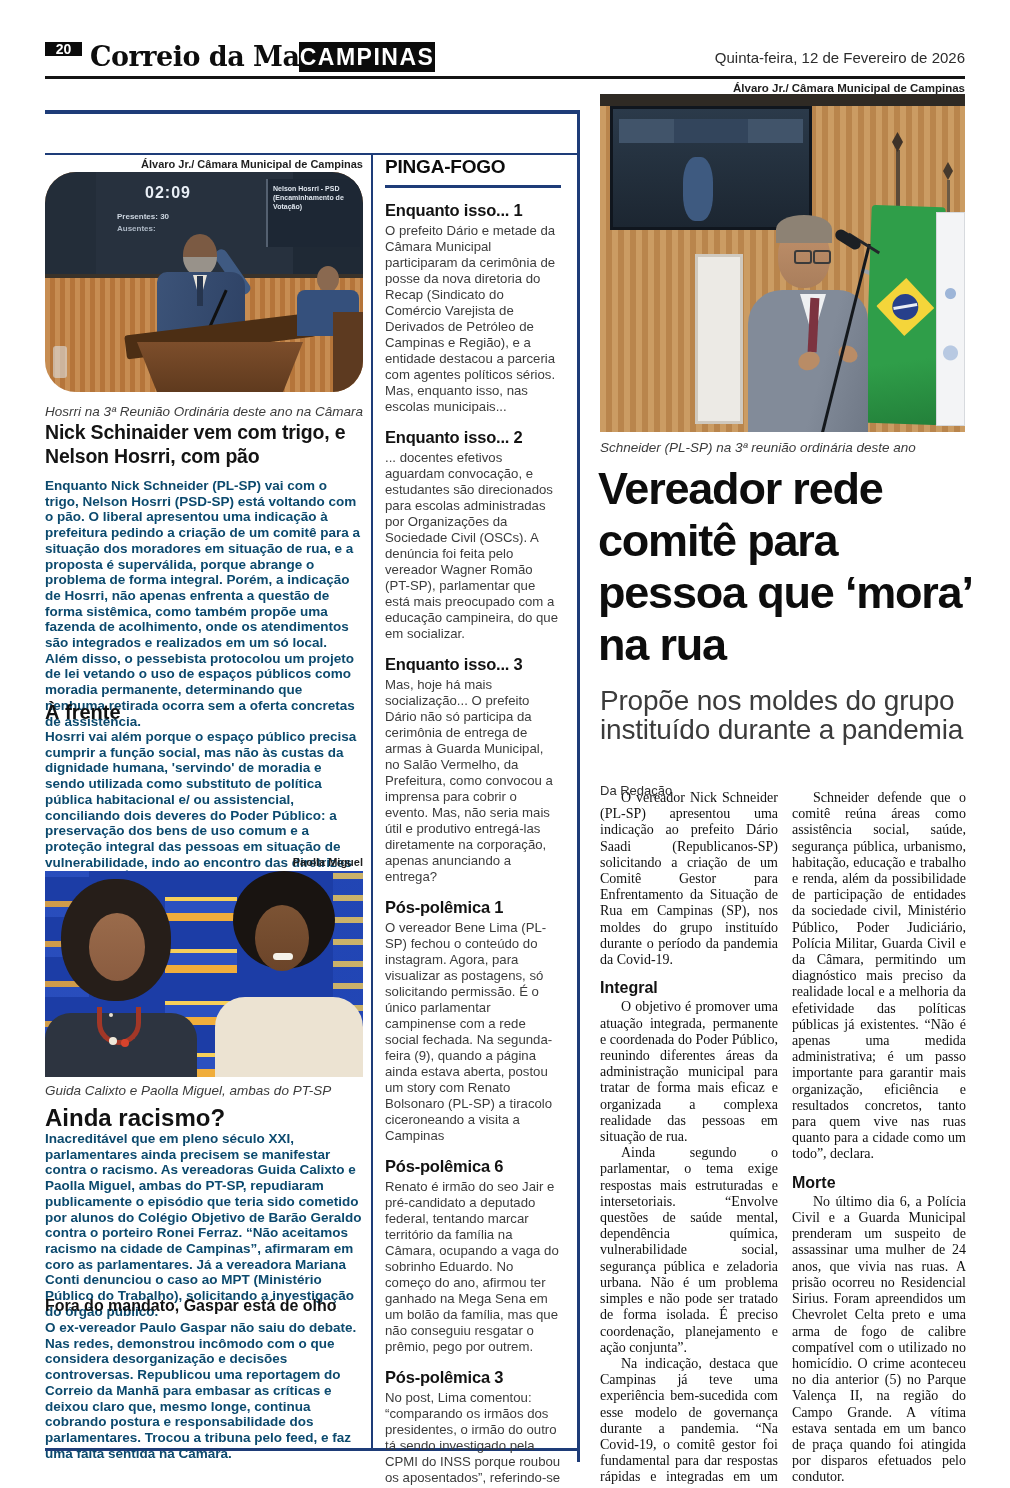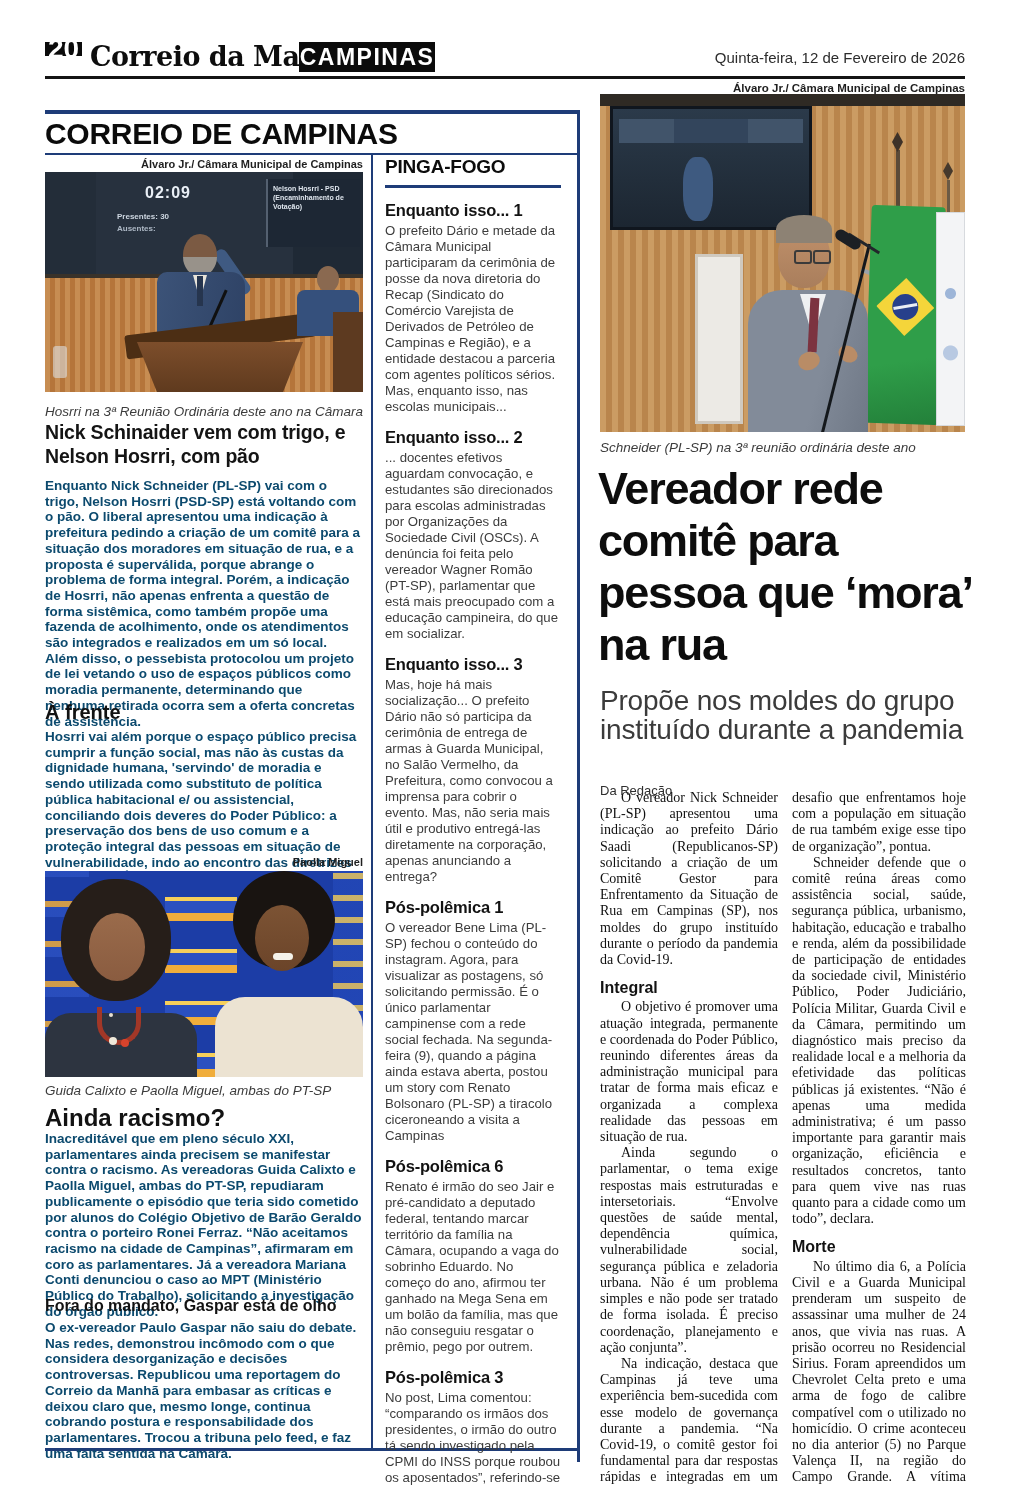--- a/index.html
+++ b/index.html
@@ -2,21 +2,21 @@
 <html lang="pt"><head>
 <meta charset="utf-8">
 <style>
   html,body{margin:0;padding:0;background:#ffffff;}
   .page{position:relative;width:1010px;height:1488px;background:#fff;overflow:hidden;
         font-family:"Liberation Sans",sans-serif;color:#111;}
   .abs{position:absolute;}
 
   
   .pgnum{left:45px;top:42px;width:37px;height:14px;background:#0b0b0b;color:#fff;
-         font-size:28px;font-weight:700;display:flex;align-items:center;justify-content:center;}
+         font-size:14px;font-weight:700;display:flex;align-items:center;justify-content:center;}
   .masthead{left:90px;top:42px;height:30px;line-height:30px;font-family:"DejaVu Serif",serif;
             font-weight:800;font-size:27px;letter-spacing:-0.5px;color:#0d0d0d;}
   .sectionbox{left:299px;top:42px;width:136px;height:30px;background:#0b0b0b;color:#fff;
               font-size:23px;font-weight:700;letter-spacing:1.5px;display:flex;align-items:center;justify-content:center;}
   .hdate{right:45px;top:49px;font-size:15px;color:#2c2c2c;}
   .hrule{left:45px;top:76px;width:920px;height:3px;background:#141414;}
   .topcredit{right:45px;top:82px;font-size:11.5px;font-weight:700;color:#1e1e1e;}
 
   
   .boxtop{left:45px;top:110px;width:532px;height:4px;background:#1e3c78;}
@@ -26,21 +26,21 @@
   .rborder{left:577px;top:110px;width:3px;height:1352px;background:#1e3c78;}
   .boxbottom{left:45px;top:1448px;width:532px;height:3px;background:#1e3c78;}
 
   .credit-sm{font-size:11px;font-weight:700;color:#1f1f1f;}
   .caption{font-size:13.5px;font-style:italic;color:#3c3c3c;}
   .lbody{font-size:13.5px;line-height:15.7px;color:#0c4a6e;font-weight:bold;}
   .lsub{font-weight:700;color:#121212;}
 
   .lc-credit{left:45px;top:158px;width:318px;text-align:right;}
   .photo1{left:45px;top:172px;width:318px;height:220px;overflow:hidden;
-          background:repeating-linear-gradient(90deg,#c78d52 0 5px,#b5753a 5px 10px);}
+          background:repeating-linear-gradient(90deg,#c78d52 0 5px,#b5753a 5px 10px);border-radius:31px;}
   .p1-band{left:0;top:0;width:318px;height:102px;background:linear-gradient(90deg,#232d39 0 16%,#27313e 16% 78%,#1f2935 78%);border-bottom:4px solid #39322a;}
   .p1-time{left:100px;top:12px;font-size:16px;font-weight:700;color:#e9eff6;letter-spacing:1px;}
   .p1-pres{left:72px;top:40px;font-size:8px;color:#cdd6e0;font-weight:700;}
   .p1-aus{left:72px;top:52px;font-size:8px;color:#aeb9c6;font-weight:700;}
   .p1-screen2{right:3px;top:7px;width:94px;height:68px;background:#1d2734;border-left:2px solid #546070;
               padding:5px;font-size:7px;line-height:9px;color:#dfe6ee;font-weight:700;box-sizing:border-box;}
   .p1-arm{left:181px;top:74px;width:13px;height:52px;background:#3f5a82;transform:rotate(-35deg);border-radius:6px;}
   .p1-head{left:138px;top:62px;width:34px;height:42px;border-radius:50% 50% 46% 46%;
            background:linear-gradient(#7b5a43 55%,#98928a 55%);}
   .p1-torso{left:112px;top:100px;width:88px;height:80px;background:linear-gradient(100deg,#3c5378,#2e4265);border-radius:10px 14px 0 0;}
@@ -149,21 +149,20 @@
 <div class="page">
 
   <div class="abs pgnum">20</div>
   <div class="abs masthead">Correio da Manhã</div>
   <div class="abs sectionbox">CAMPINAS</div>
   <div class="abs hdate">Quinta-feira, 12 de Fevereiro de 2026</div>
   <div class="abs hrule"></div>
   <div class="abs topcredit">Álvaro Jr./ Câmara Municipal de Campinas</div>
 
   <div class="abs boxtop"></div>
-  <div class="abs boxtitle">CORREIO DE CAMPINAS</div>
   <div class="abs titlerule"></div>
   <div class="abs vdivider"></div>
   <div class="abs rborder"></div>
   <div class="abs boxbottom"></div>
 
   <div class="abs lc-credit credit-sm">Álvaro Jr./ Câmara Municipal de Campinas</div>
 
   <div class="abs photo1">
     <div class="abs p1-band"></div>
     <div class="abs p1-time">02:09</div>
@@ -267,19 +266,18 @@
 
   <div class="abs rcol rcol1">
     <p>O vereador Nick Schneider (PL-SP) apresentou uma indicação ao prefeito Dário Saadi (Republicanos-SP) solicitando a criação de um Comitê Gestor para Enfrentamento da Situação de Rua em Campinas (SP), nos moldes do grupo instituído durante o período da pandemia da Covid-19.</p>
     <div class="rsub">Integral</div>
     <p>O objetivo é promover uma atuação integrada, permanente e coordenada do Poder Público, reunindo diferentes áreas da administração municipal para tratar de forma mais eficaz e organizada a complexa realidade das pessoas em situação de rua.</p>
     <p>Ainda segundo o parlamentar, o tema exige respostas mais estruturadas e intersetoriais. “Envolve questões de saúde mental, dependência química, vulnerabilidade social, segurança pública e zeladoria urbana. Não é um problema simples e não pode ser tratado de forma isolada. É preciso coordenação, planejamento e ação conjunta”.</p>
     <p>Na indicação, destaca que Campinas já teve uma experiência bem-sucedida com esse modelo de governança durante a pandemia. “Na Covid-19, o comitê gestor foi fundamental para dar respostas rápidas e integradas em um momento crítico. Guardadas as devidas proporções, o</p>
   </div>
 
   <div class="abs rcol rcol2">
-    <p class="noind">desafio que enfrentamos hoje com a população em situação de rua também exige esse tipo de organização”, pontua.</p>
     <p>Schneider defende que o comitê reúna áreas como assistência social, saúde, segurança pública, urbanismo, habitação, educação e trabalho e renda, além da possibilidade de participação de entidades da sociedade civil, Ministério Público, Poder Judiciário, Polícia Militar, Guarda Civil e da Câmara, permitindo um diagnóstico mais preciso da realidade local e a melhoria da efetividade das políticas públicas já existentes. “Não é apenas uma medida administrativa; é um passo importante para garantir mais organização, eficiência e resultados concretos, tanto para quem vive nas ruas quanto para a cidade como um todo”, declara.</p>
     <div class="rsub">Morte</div>
     <p>No último dia 6, a Polícia Civil e a Guarda Municipal prenderam um suspeito de assassinar uma mulher de 24 anos, que vivia nas ruas. A prisão ocorreu no Residencial Sirius. Foram apreendidos um Chevrolet Celta preto e uma arma de fogo de calibre compatível com o utilizado no homicídio. O crime aconteceu no dia anterior (5) no Parque Valença II, na região do Campo Grande. A vítima estava sentada em um banco de praça quando foi atingida por disparos efetuados pelo condutor.</p>
   </div>
 
 </div>
 
 </body></html>

